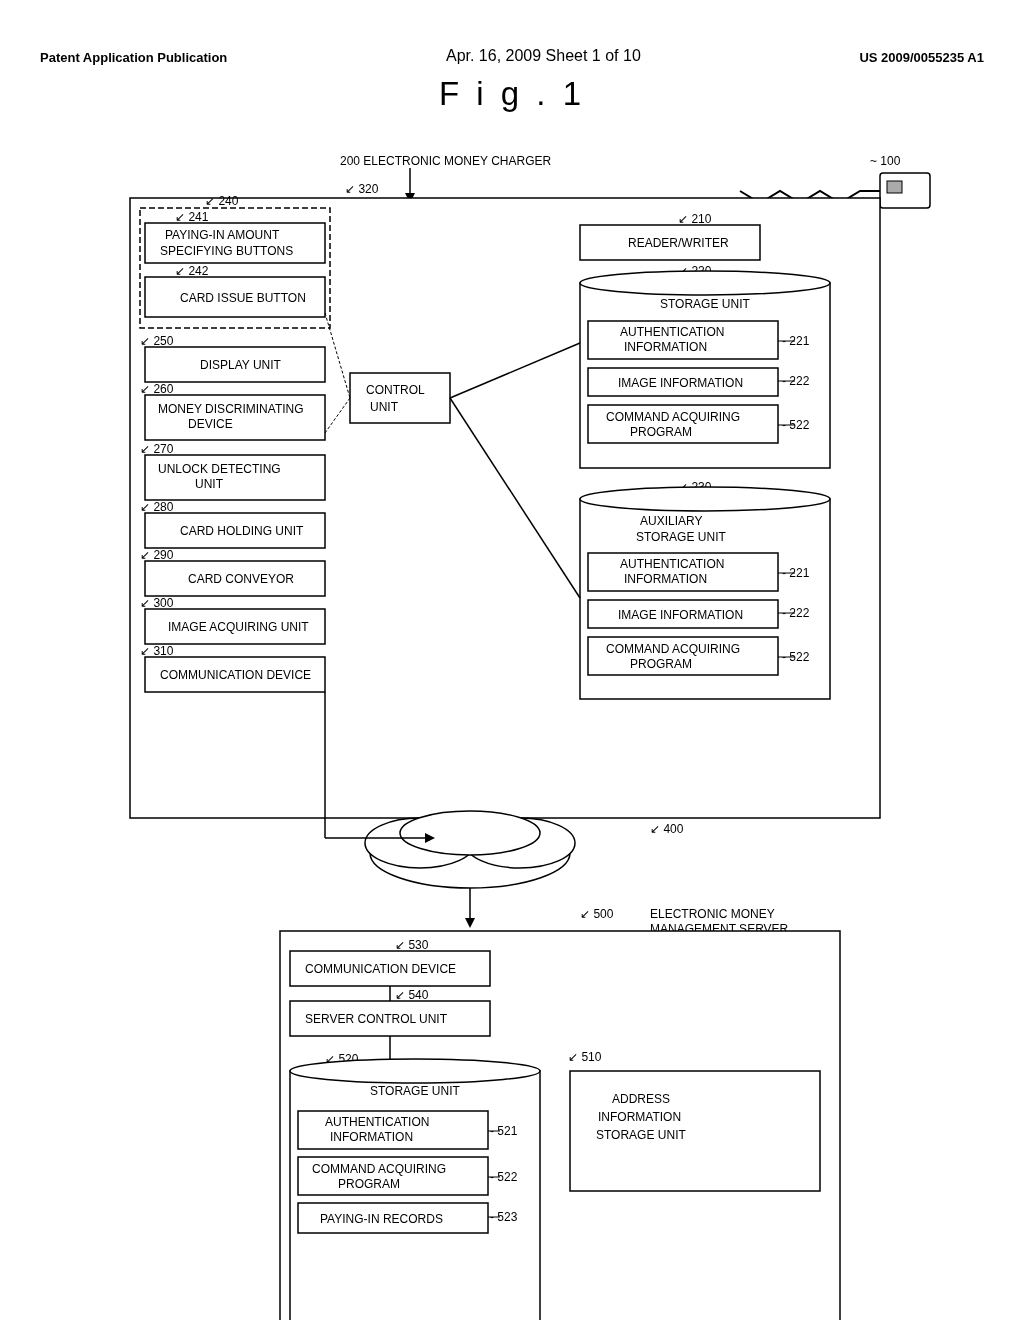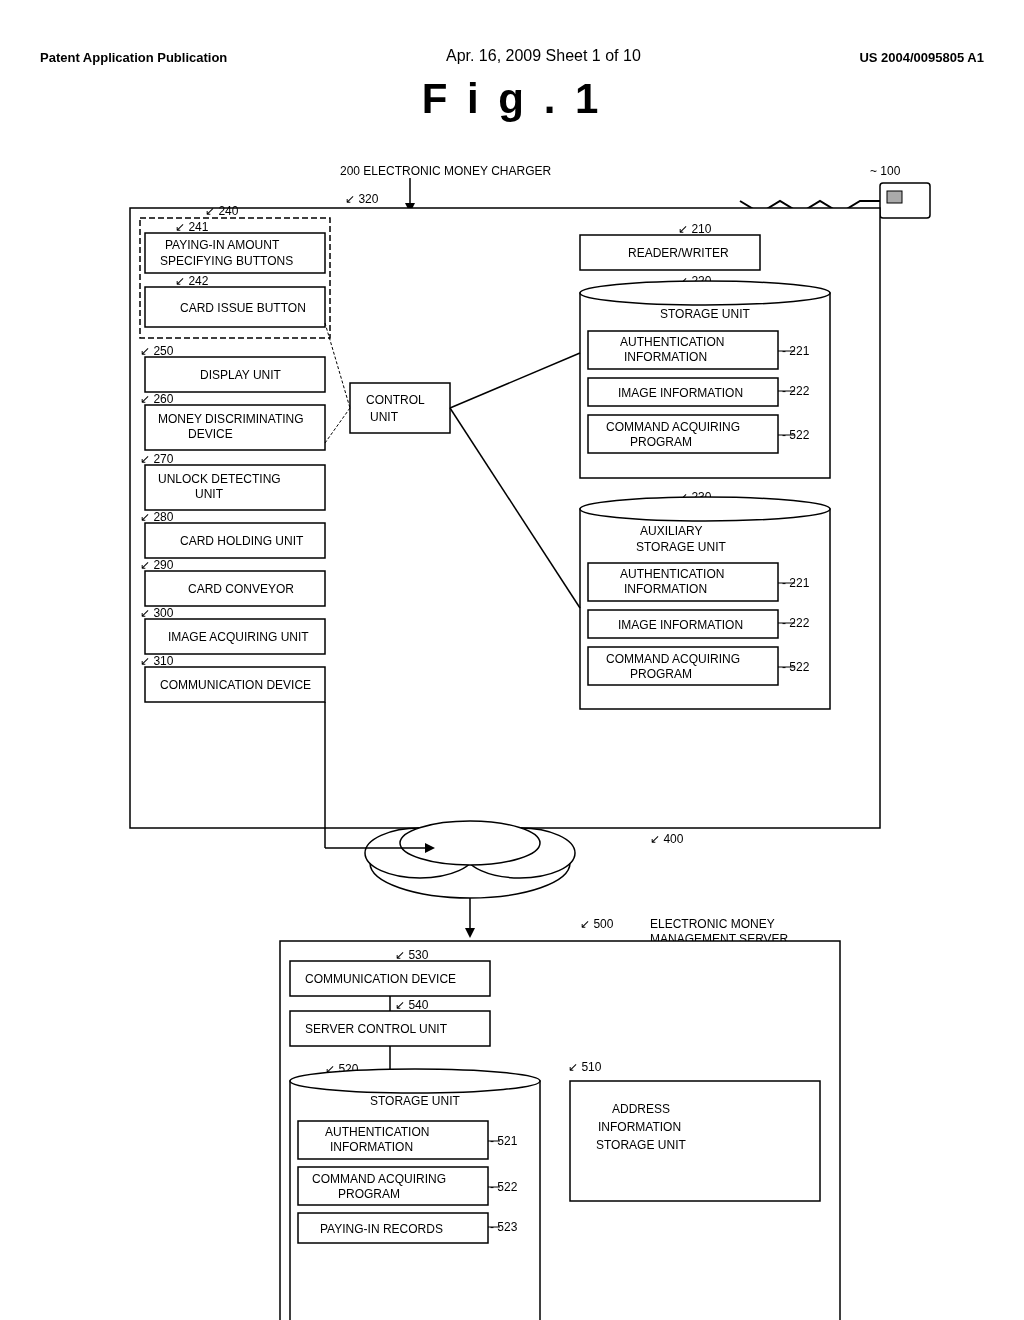--- a/index.html
+++ b/index.html
@@ -29,22 +29,22 @@
       font-size: 13px;
       margin-top: 27px;
     }
     .header-left { font-weight: bold; }
     .header-center { font-size: 16px; }
     .header-right { font-size: 13px; font-weight: bold; }
 
     
     .fig-title {
       text-align: center;
-      font-size: 42px;
-      font-weight: bold;
+      font-size: 33px;
+      font-weight: normal;
       margin: 10px 0 30px 0;
       letter-spacing: 4px;
     }
 
     
     .box {
       fill: white;
       stroke: black;
       stroke-width: 1.5;
     }
@@ -62,21 +62,21 @@
     }
   </style>
 </head>
 <body>
 
 <div class="page">
 
   <div class="header">
     <div class="header-left">Patent Application Publication</div>
     <div class="header-center">Apr. 16, 2009  Sheet 1 of 10</div>
-    <div class="header-right">US 2004/0095805 A1</div>
+    <div class="header-right">US 2009/0055235 A1</div>
   </div>
 
   <div class="fig-title">F i g .   1</div>
 
   <svg viewBox="0 0 960 1260" width="960" style="display:block; margin:0 auto;">
 
     <text x="300" y="22" font-size="14">200 ELECTRONIC MONEY CHARGER</text>
 
     <line x1="370" y1="25" x2="370" y2="50" stroke="black" stroke-width="1.5"></line>
     <polygon points="365,50 375,50 370,60" fill="black"></polygon>

